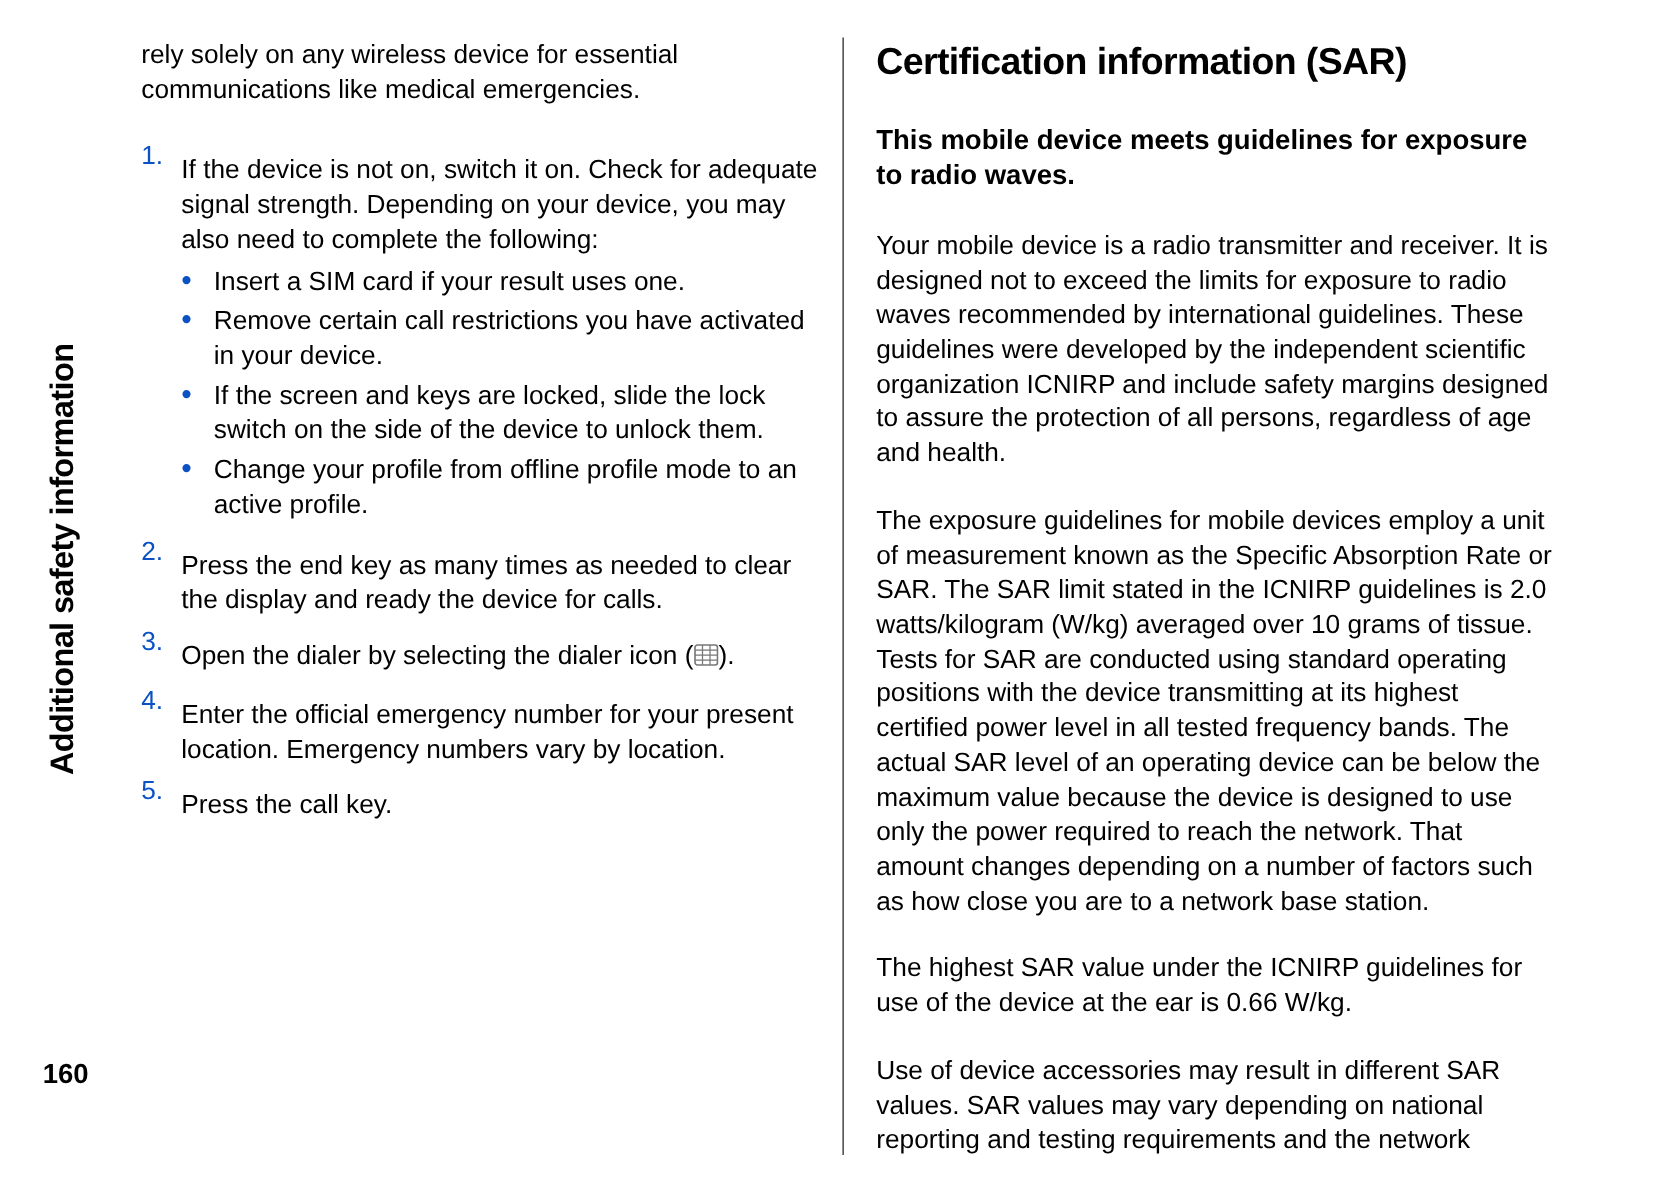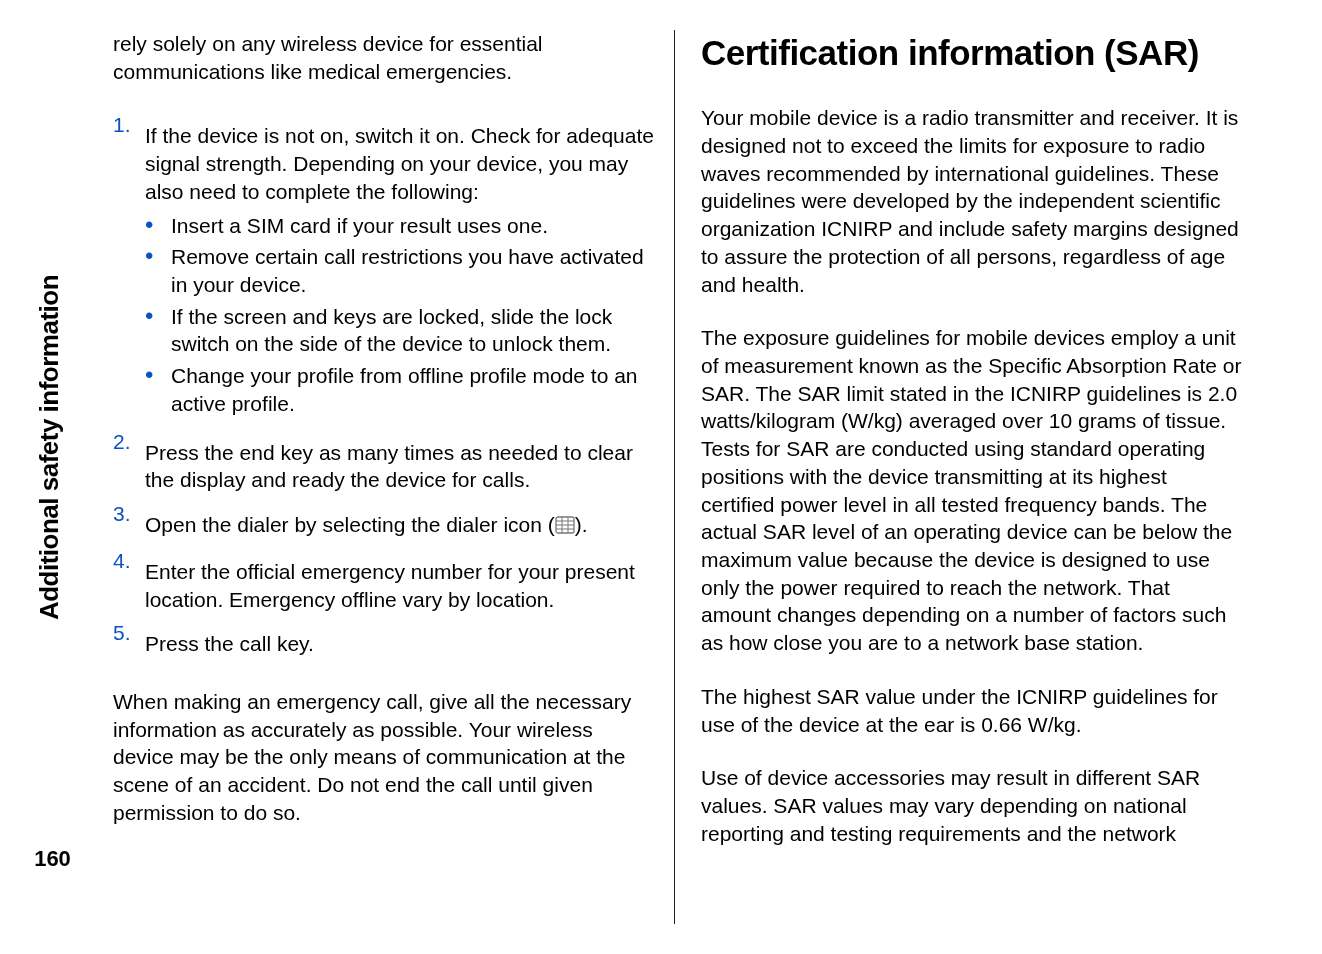--- a/index.html
+++ b/index.html
@@ -48,21 +48,21 @@
     padding: 0 18px;
     display: flex;
     flex-direction: column;
     gap: 24px;
     font-size: 21px;
     line-height: 1.32;
   }
   .col.left { border-right: 1.5px solid #222; }
   .col.right { padding-left: 26px; }
   h1 {
-    font-size: 35px;
+    font-size: 30px;
     font-weight: 900;
     letter-spacing: -0.5px;
     margin-bottom: 4px;
   }
   .subhead {
     font-weight: bold;
     font-size: 22px;
     line-height: 1.3;
     margin-bottom: 4px;
   }
@@ -154,36 +154,36 @@
                     <line x1="1" y1="5" x2="19" y2="5" stroke="#777" stroke-width="1"></line>
                     <line x1="1" y1="9" x2="19" y2="9" stroke="#777" stroke-width="1"></line>
                     <line x1="1" y1="13" x2="19" y2="13" stroke="#777" stroke-width="1"></line>
                   </svg></span><span>).</span>
             </span>
           </div>
         </li>
         <li>
           <span class="num">4.</span>
           <div class="body">
-            <span>Enter the official emergency number for your present location. Emergency offline vary by location.</span>
+            <span>Enter the official emergency number for your present location. Emergency numbers vary by location.</span>
           </div>
         </li>
         <li>
           <span class="num">5.</span>
           <div class="body">
             <span>Press the call key.</span>
           </div>
         </li>
       </ol>
 
-      <p>When making an emergency call, give all the necessary information as accurately as possible. Your wireless device may be the only means of communication at the scene of an accident. Do not end the call until given permission to do so.</p>
     </div>
 
     <div class="col right">
       <h1>Certification information (SAR)</h1>
+      <div class="subhead">This mobile device meets guidelines for exposure to radio waves.</div>
       <p>Your mobile device is a radio transmitter and receiver. It is designed not to exceed the limits for exposure to radio waves recommended by international guidelines. These guidelines were developed by the independent scientific organization ICNIRP and include safety margins designed to assure the protection of all persons, regardless of age and health.</p>
       <p>The exposure guidelines for mobile devices employ a unit of measurement known as the Specific Absorption Rate or SAR. The SAR limit stated in the ICNIRP guidelines is 2.0 watts/kilogram (W/kg) averaged over 10 grams of tissue. Tests for SAR are conducted using standard operating positions with the device transmitting at its highest certified power level in all tested frequency bands. The actual SAR level of an operating device can be below the maximum value because the device is designed to use only the power required to reach the network. That amount changes depending on a number of factors such as how close you are to a network base station.</p>
       <p>The highest SAR value under the ICNIRP guidelines for use of the device at the ear is 0.66 W/kg.</p>
       <p>Use of device accessories may result in different SAR values. SAR values may vary depending on national reporting and testing requirements and the network</p>
     </div>
 
   </div>
 </div>
 
 </body></html>

